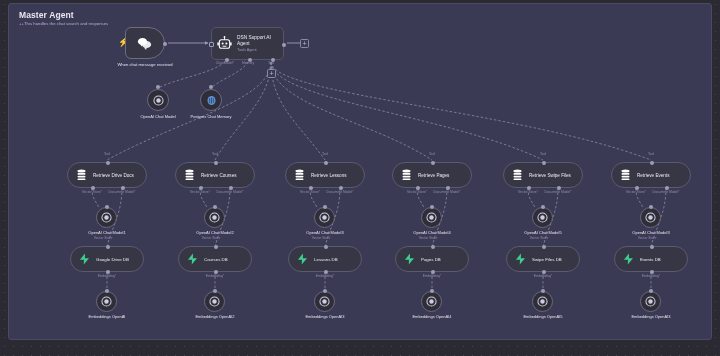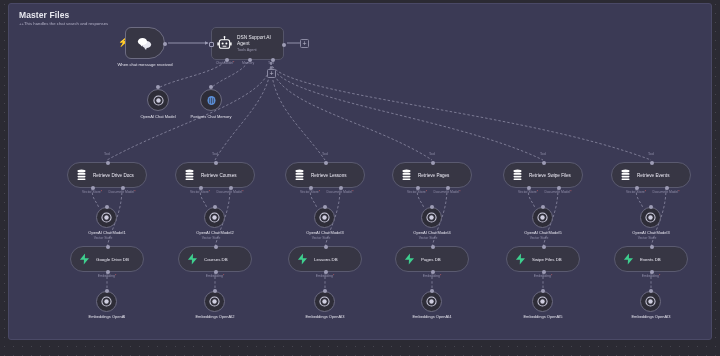--- a/index.html
+++ b/index.html
@@ -94,21 +94,21 @@
   
   .ic { display: block; }
   svg { display: block; }
 </style>
 </head>
 <body>
 
 <div id="canvas">
 
   <div id="sticky">
-    <div id="sticky-title">Master Files</div>
+    <div id="sticky-title">Master Agent</div>
     <div id="sticky-sub">++This handles the chat search and responses</div>
   </div>
 
   <svg id="edges">
     <defs>
       <marker id="ar" markerWidth="5" markerHeight="5" refX="3.6" refY="2" orient="auto">
         <path d="M0,0 L4,2 L0,4 z" fill="#9d9cb5"></path>
       </marker>
     </defs>
 

